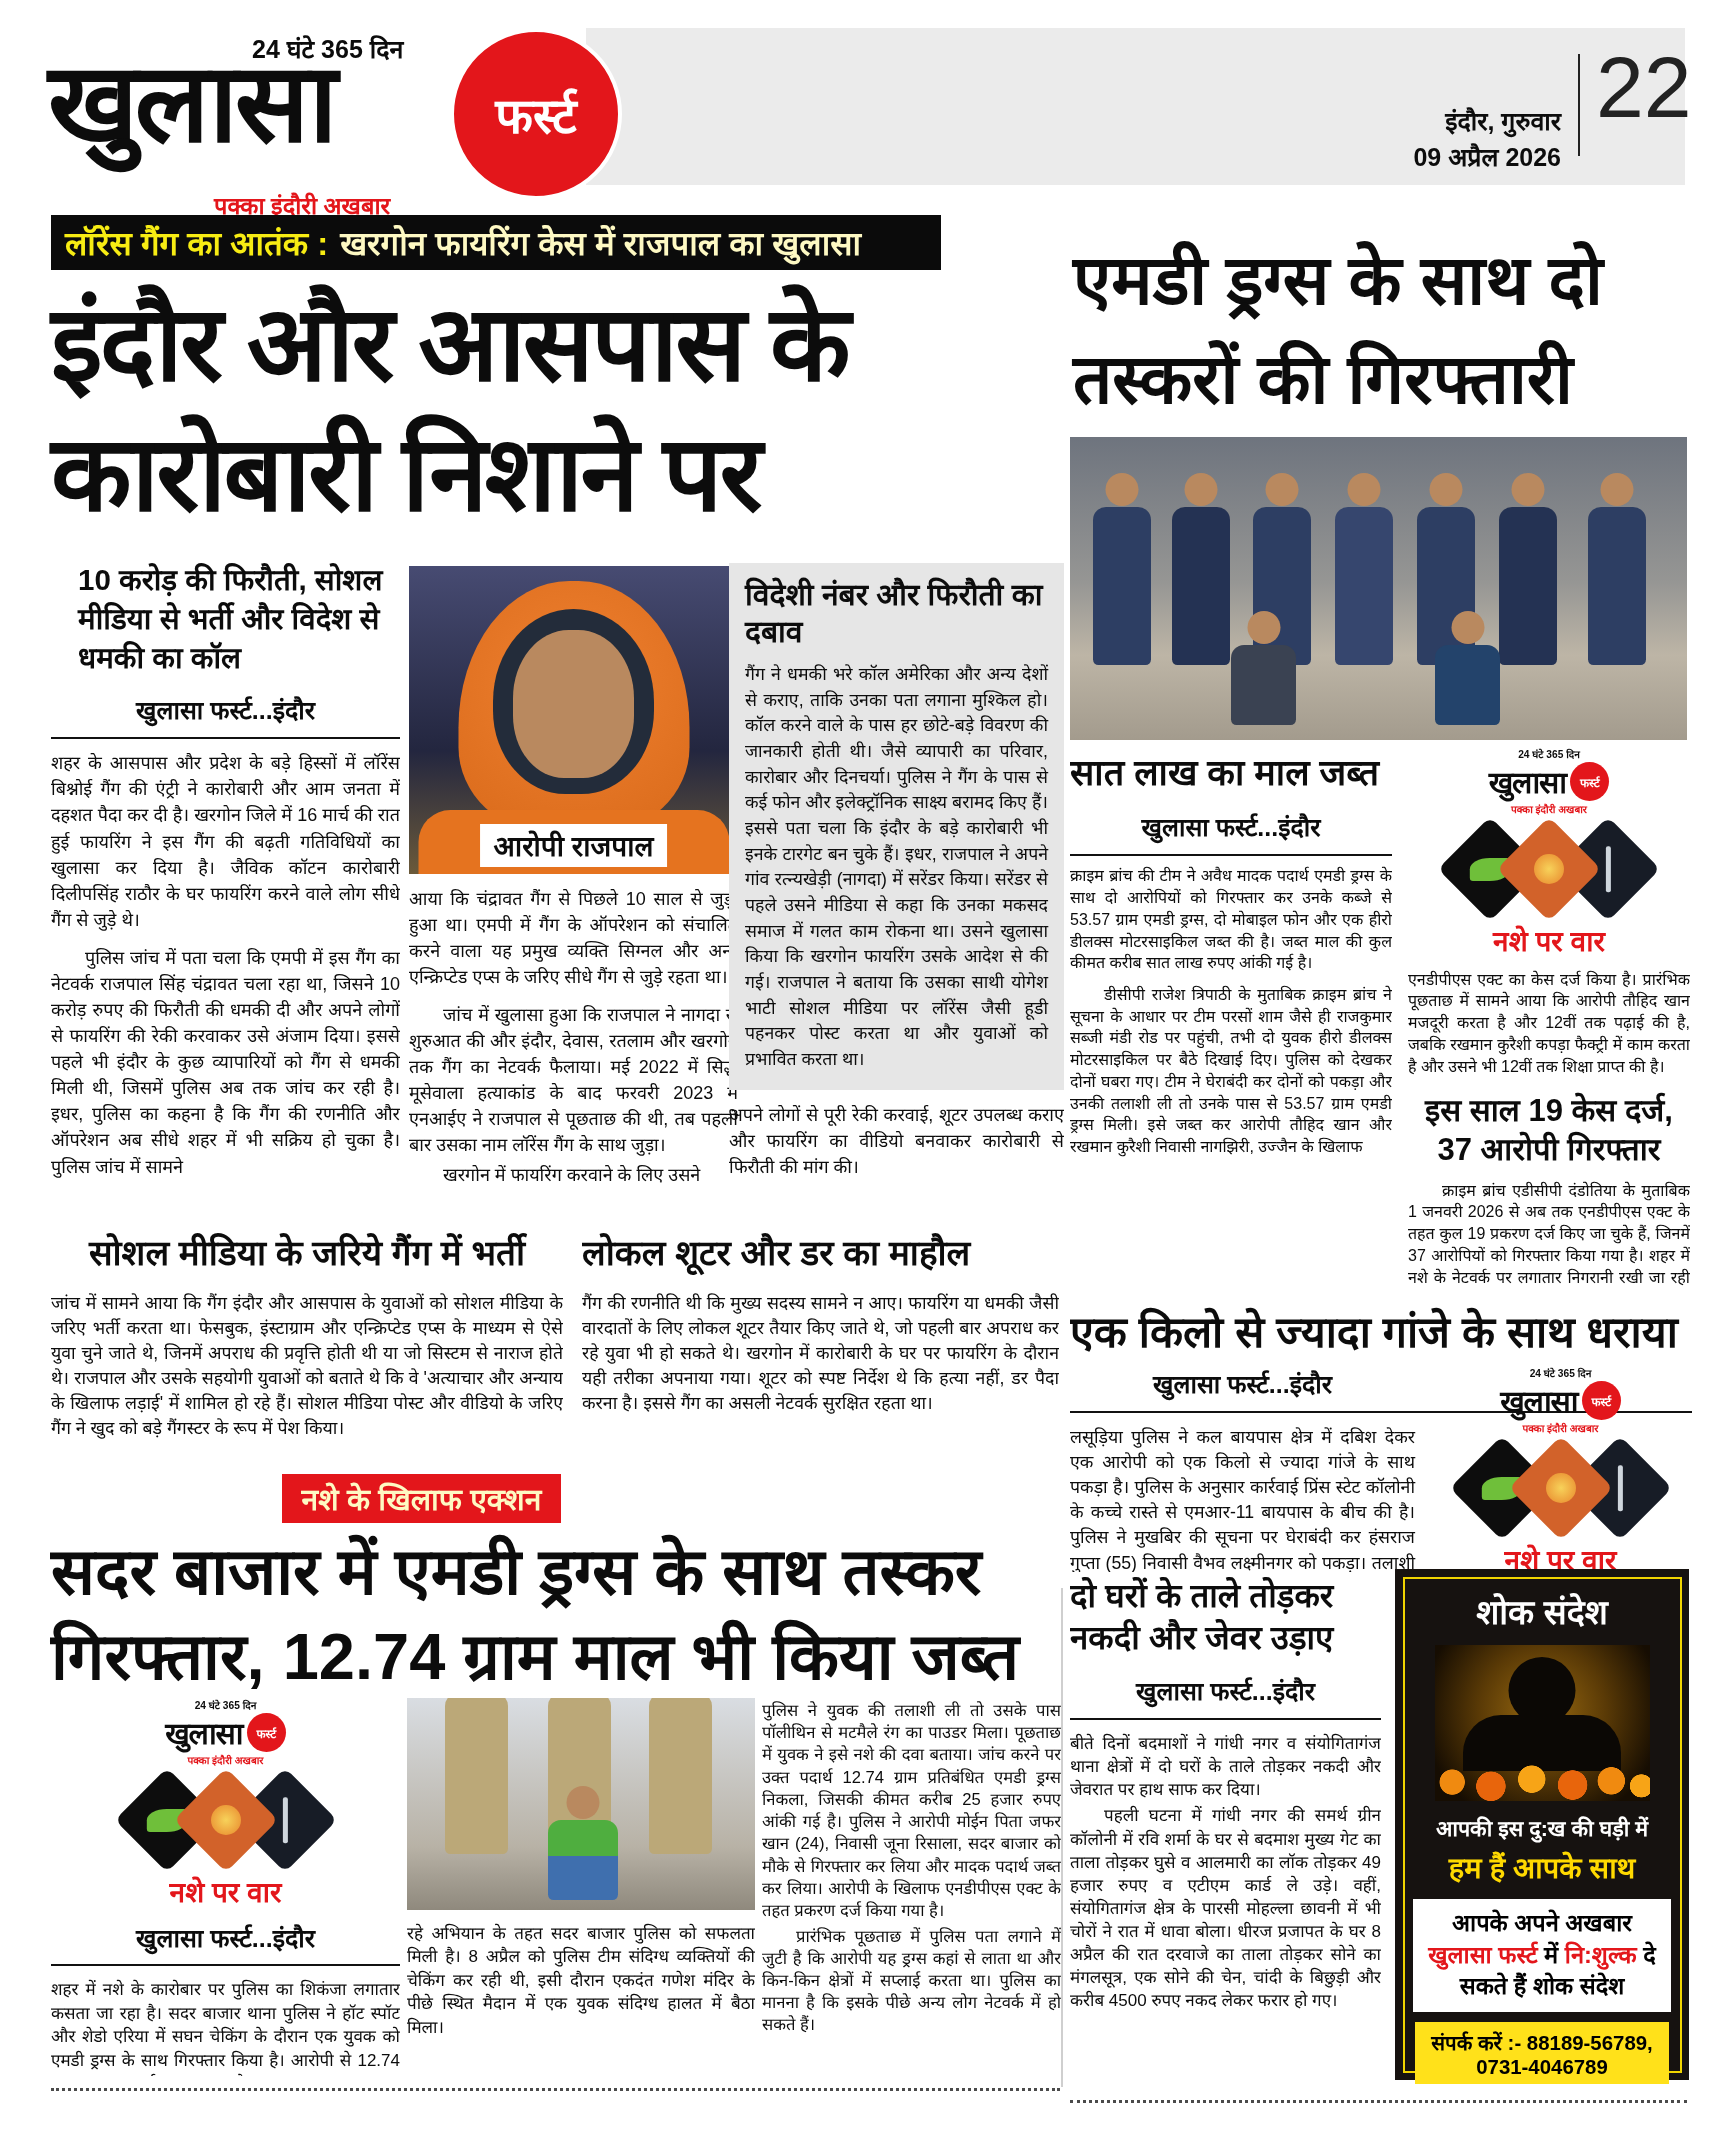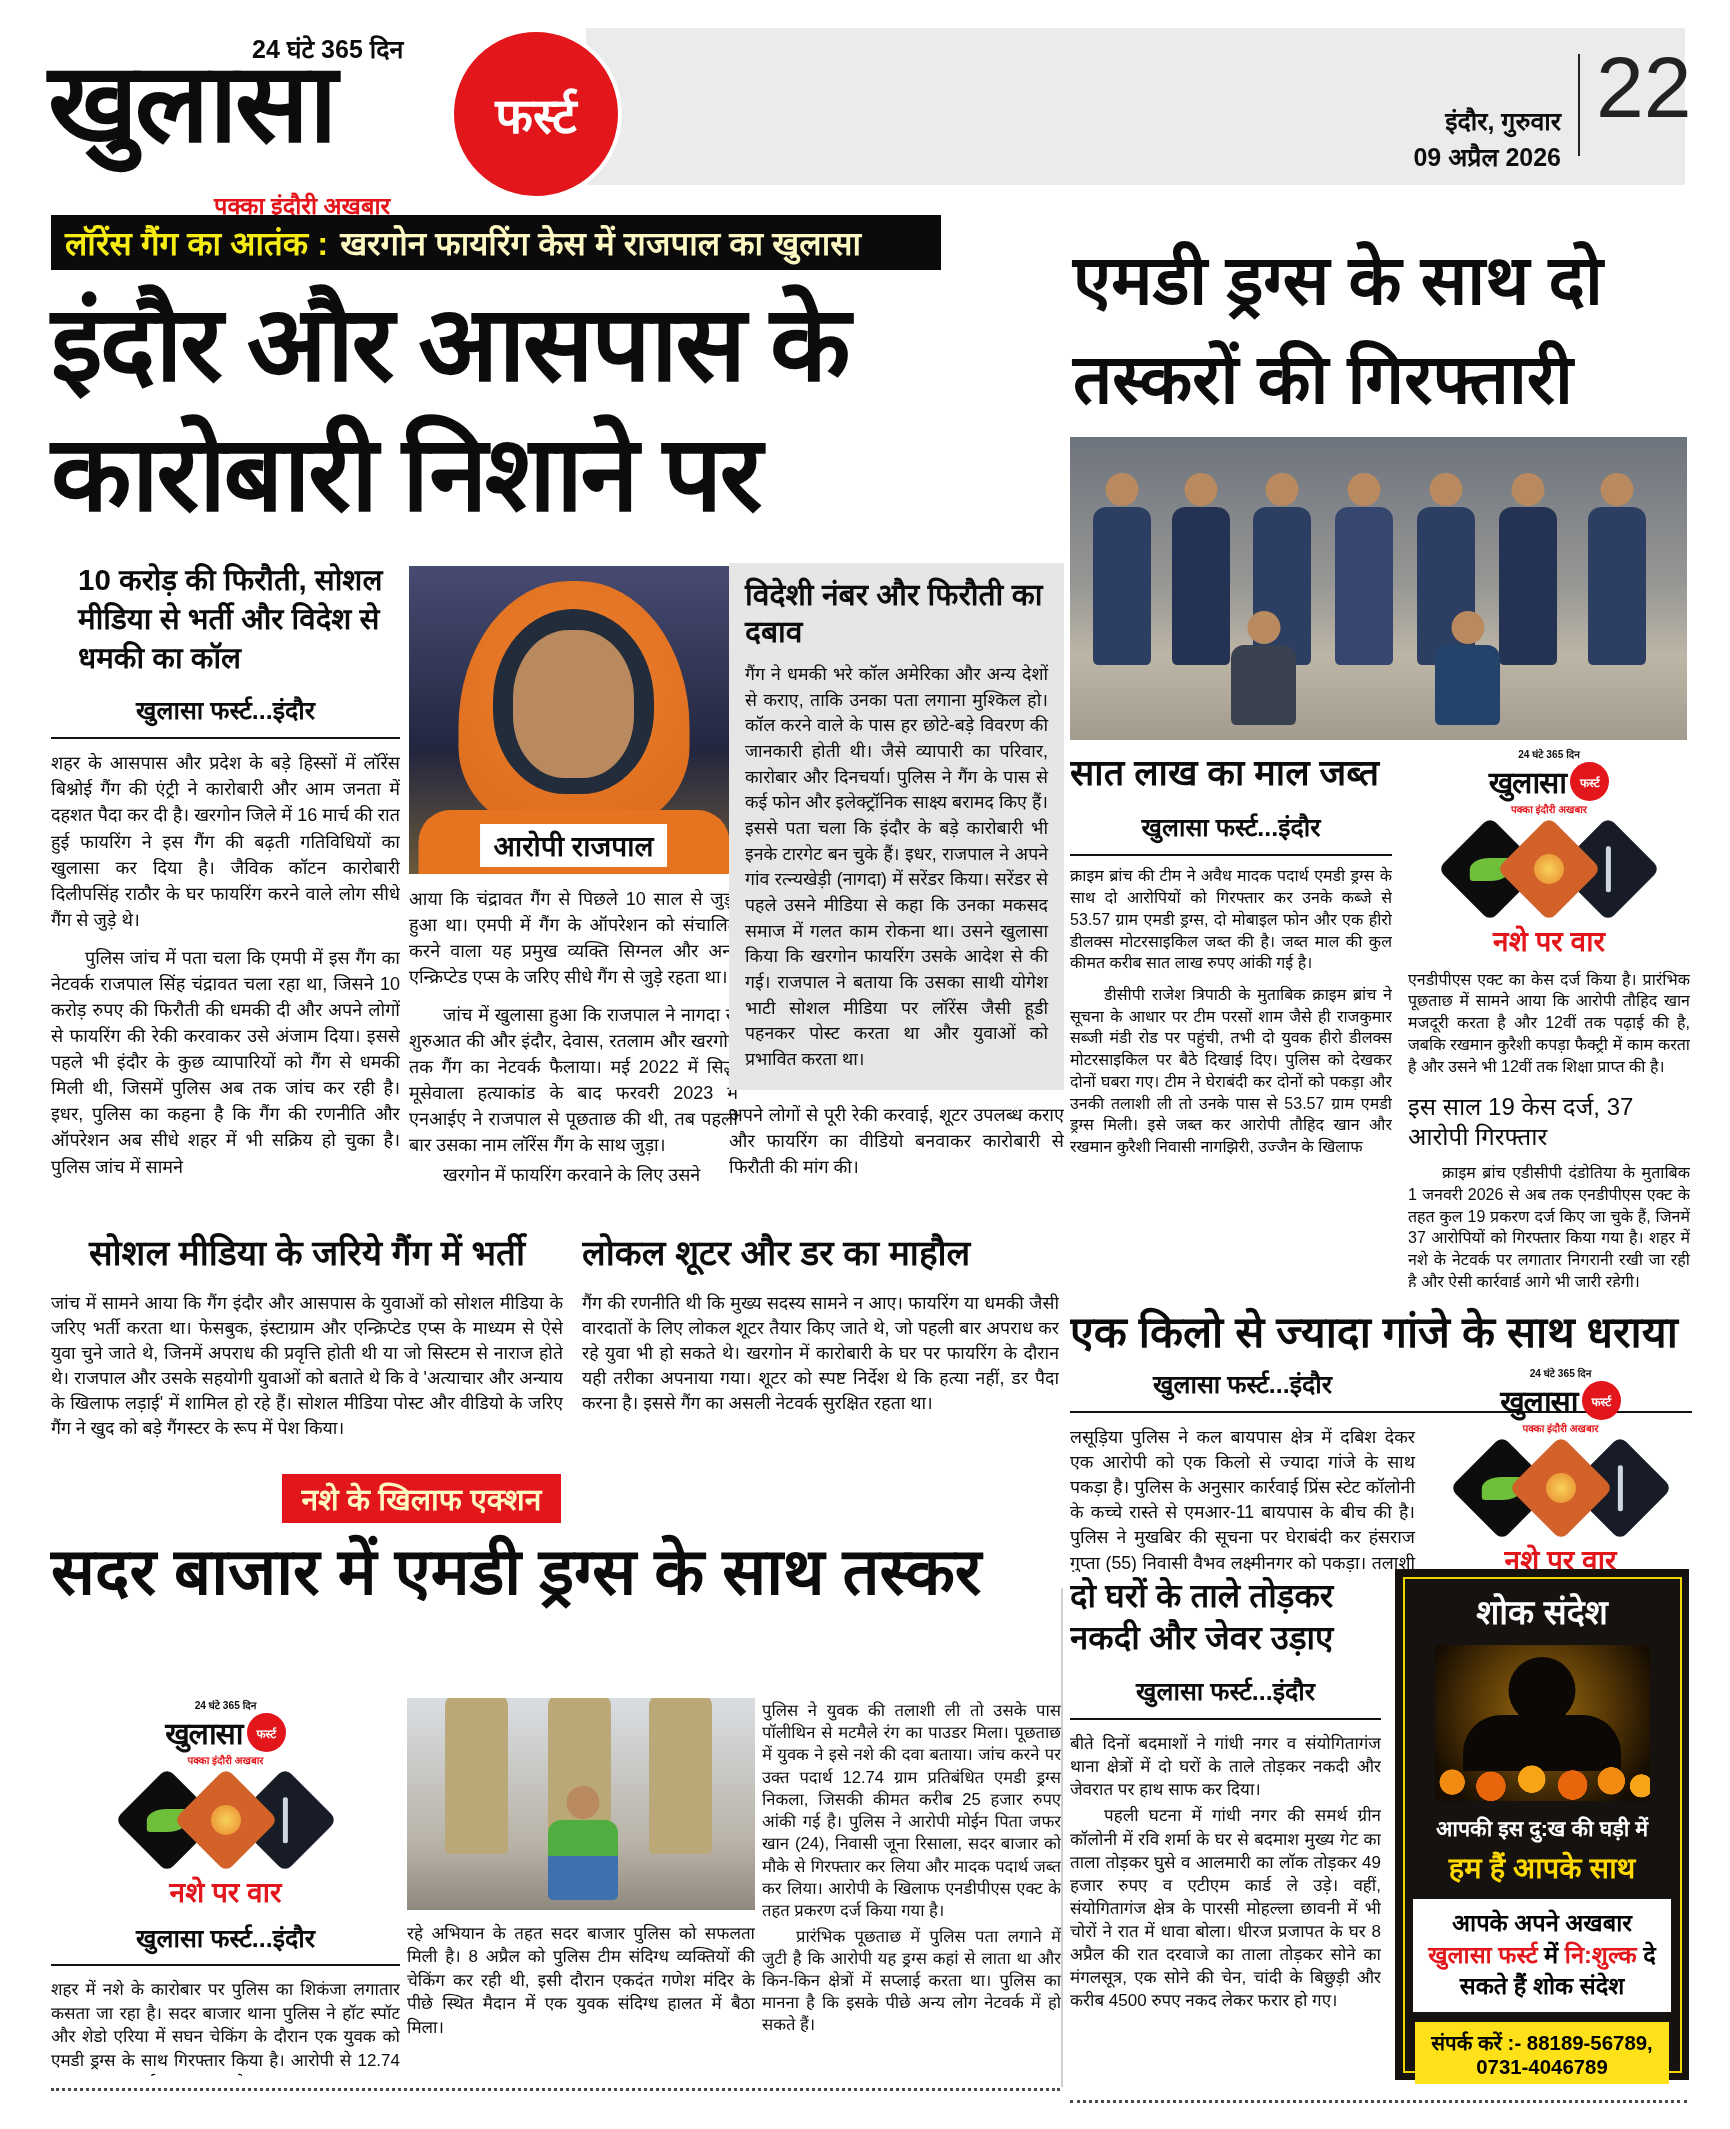--- a/index.html
+++ b/index.html
@@ -166,20 +166,21 @@
   <div class="abs clip" style="left:582px;top:1231px;width:477px;height:239px;">
     <div class="h-sub">लोकल शूटर और डर का माहौल</div>
     <p class="body" style="font-size:17.7px;line-height:1.42;margin-top:16px;">गैंग की रणनीति थी कि मुख्य सदस्य सामने न आए। फायरिंग या धमकी जैसी वारदातों के लिए लोकल शूटर तैयार किए जाते थे, जो पहली बार अपराध कर रहे युवा भी हो सकते थे। खरगोन में कारोबारी के घर पर फायरिंग के दौरान यही तरीका अपनाया गया। शूटर को स्पष्ट निर्देश थे कि हत्या नहीं, डर पैदा करना है। इससे गैंग का असली नेटवर्क सुरक्षित रहता था।</p>
   </div>
 
   <div class="abs kicker" style="left:282px;top:1474px;width:279px;height:49px;justify-content:center;padding-left:0;background:#e3161b;">
     <span class="w" style="font-size:30px;">नशे के खिलाफ एक्शन</span>
   </div>
   <div class="abs headline-md" style="left:51px;top:1530px;width:1009px;">
     <div>सदर बाजार में एमडी ड्रग्स के साथ तस्कर</div>
+    <div>गिरफ्तार, 12.74 ग्राम माल भी किया जब्त</div>
   </div>
 
   <div class="abs clip" style="left:51px;top:1698px;width:349px;height:378px;">
     <div class="nashe">
       <div class="ml-tag">24 घंटे 365 दिन</div>
       <div class="ml-row">
         <span class="ml-main">खुलासा</span>
         <span class="ml-badge">फर्स्ट</span>
       </div>
       <div class="ml-sub">पक्का इंदौरी अखबार</div>
@@ -259,21 +260,21 @@
         <div class="dmn d2">
             <div class="dmn-in ember"></div>
           </div>
         <div class="dmn d3">
             <div class="dmn-in slash"></div>
           </div>
       </div>
       <div class="nashe-title">नशे पर वार</div>
     </div>
     <p class="body-md">एनडीपीएस एक्ट का केस दर्ज किया है। प्रारंभिक पूछताछ में सामने आया कि आरोपी तौहिद खान मजदूरी करता है और 12वीं तक पढ़ाई की है, जबकि रखमान कुरैशी कपड़ा फैक्ट्री में काम करता है और उसने भी 12वीं तक शिक्षा प्राप्त की है।</p>
-    <div style="font-size:24px;font-weight:400;line-height:1.25;margin-top:15px;">इस साल 19 केस दर्ज, 37 आरोपी गिरफ्तार</div>
+    <div style="font-size:31px;font-weight:700;line-height:1.25;margin-top:15px;text-align:center;">इस साल 19 केस दर्ज, 37 आरोपी गिरफ्तार</div>
     <p class="body-md ind">क्राइम ब्रांच एडीसीपी दंडोतिया के मुताबिक 1 जनवरी 2026 से अब तक एनडीपीएस एक्ट के तहत कुल 19 प्रकरण दर्ज किए जा चुके हैं, जिनमें 37 आरोपियों को गिरफ्तार किया गया है। शहर में नशे के नेटवर्क पर लगातार निगरानी रखी जा रही है और ऐसी कार्रवाई आगे भी जारी रहेगी।</p>
   </div>
 
   <div class="abs clip" style="left:1070px;top:1301px;width:622px;height:271px;">
     <div style="font-size:43px;font-weight:800;">एक किलो से ज्यादा गांजे के साथ धराया</div>
     <div style="margin-top:6.4px;">
       <div class="nashe" style="float:right;width:263px;margin:0 0 4.3px 14px;">
         <div class="ml-tag">24 घंटे 365 दिन</div>
         <div class="ml-row">
           <span class="ml-main">खुलासा</span>

